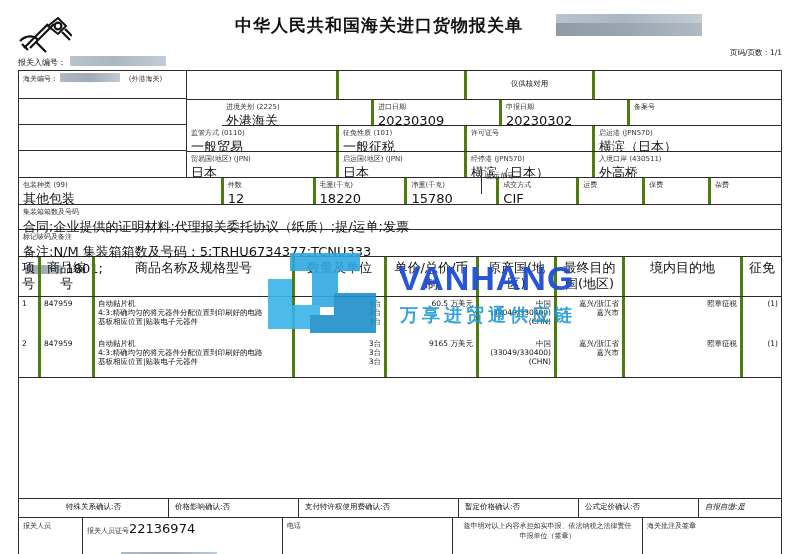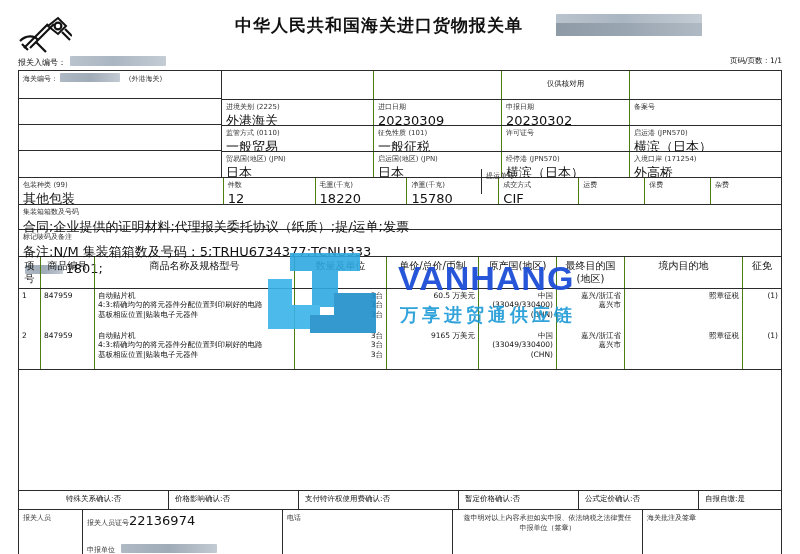--- a/index.html
+++ b/index.html
@@ -26,33 +26,33 @@
   .redact{
     background:linear-gradient(90deg,#b9c3cd 0%,#aab6c2 45%,#c4ccd4 100%);
     display:inline-block;border-radius:1px;
   }
   .hdr-redact{position:absolute;left:556px;top:14px;width:146px;height:22px;}
   .hdr-redact2{position:absolute;left:556px;top:23px;width:146px;height:13px;
     background:linear-gradient(90deg,#8e9aa6 0%,#9aa6b2 50%,#b0bac4 100%);}
 
   .declarant{position:absolute;left:18px;top:56px;font-size:8px;}
   .declarant .rb{width:96px;height:10px;vertical-align:-1px;margin-left:4px;}
-  .pagecount{position:absolute;right:18px;top:56px;font-size:7.5px;}
+  .pagecount{position:absolute;right:18px;top:48px;font-size:7.5px;}
 
   
   .frame{
     position:absolute;left:18px;top:70px;width:764px;
     border:1px solid #2b2b2b;
     box-sizing:border-box;
   }
   .row{display:flex;border-bottom:1px solid #2b2b2b;}
   .row:last-child{border-bottom:none;}
   .cell{
     box-sizing:border-box;
-    border-right:1px solid #4d7c0f;
+    border-right:3px solid #4d7c0f;
     padding:2px 4px;
     line-height:1.25;
     overflow:hidden;
   }
   .cell:last-child{border-right:none;}
   .lbl{color:#333;font-size:7px;white-space:nowrap;}
   .val{font-size:13px;}
   .w-a{width:152px;}
   .w-b{width:128px;}
   .w-c{width:128px;}
@@ -84,31 +84,31 @@
   .goods-head{display:flex;border-bottom:1px solid #2b2b2b;background:#fff;}
   .g1{width:22px;}
   .g2{width:54px;}
   .g3{width:200px;}
   .g4{width:92px;}
   .g5{width:92px;}
   .g6{width:78px;}
   .g7{width:68px;}
   .g8{width:118px;}
   .g9{width:38px;}
-  .goods-head .cell{text-align:center;font-size:10px;padding:3px 2px;}
+  .goods-head .cell{text-align:center;font-size:13px;padding:3px 2px;}
 
   .goods-row{display:flex;min-height:40px;}
   .goods-row .cell{font-size:7.5px;padding:2px 3px;}
   .goods-body{border-bottom:1px solid #2b2b2b;}
 
   .blankarea{height:120px;border-bottom:1px solid #2b2b2b;}
 
   .confirm-row{display:flex;border-bottom:1px solid #2b2b2b;}
   .cf{padding:3px 6px;box-sizing:border-box;border-right:1px solid #2b2b2b;white-space:nowrap;}
-  .cf:last-child{border-right:none;}
+  .cf:last-child{border-right:none;font-style:italic;}
 
   .foot{display:flex;height:56px;}
   .f1{width:64px;box-sizing:border-box;border-right:1px solid #2b2b2b;padding:3px 4px;}
   .f2{width:200px;box-sizing:border-box;border-right:1px solid #2b2b2b;padding:3px 4px;}
   .f3{width:170px;box-sizing:border-box;border-right:1px solid #2b2b2b;padding:3px 4px;}
   .f4{width:190px;box-sizing:border-box;border-right:1px solid #2b2b2b;padding:3px 4px;text-align:center;}
   .f5{flex:1;box-sizing:border-box;padding:3px 4px;}
 
   .sub{display:block;margin-top:1px;}
 
@@ -178,21 +178,21 @@
 
       <div class="rightgrid">
 
         <div class="row" style="height:28px;">
           <div class="cell w-a"></div>
           <div class="cell w-b"></div>
           <div class="cell w-c" style="text-align:center;padding-top:8px;">仅供核对用</div>
           <div class="cell w-d"></div>
         </div>
 
-        <div class="row" style="height:25px;">
+        <div class="row" style="height:25px;margin-left:35px;">
           <div class="cell w-a">
             <span class="lbl">进境关别</span>
             <span class="lbl">(2225)</span>
             <span class="val sub">外港海关</span>
           </div>
           <div class="cell w-b">
             <span class="lbl">进口日期</span>
             <span class="val sub">20230309</span>
           </div>
           <div class="cell w-c">
@@ -239,21 +239,21 @@
             <span class="lbl">(JPN)</span>
             <span class="val sub">日本</span>
           </div>
           <div class="cell w-c">
             <span class="lbl">经停港</span>
             <span class="lbl">(JPN570)</span>
             <span class="val sub">横滨（日本）</span>
           </div>
           <div class="cell w-d">
             <span class="lbl">入境口岸</span>
-            <span class="lbl">(171254)</span>
+            <span class="lbl">(430511)</span>
             <span class="val sub">外高桥</span>
           </div>
         </div>
       </div>
     </div>
 
     <div style="position:absolute;left:462px;top:98px;width:130px;height:25px;border-left:1px solid #2b2b2b;box-sizing:border-box;padding:2px 4px;font-size:7px;">
       <span class="lbl">提运单号</span>
       <span class="val sub"></span>
     </div>

